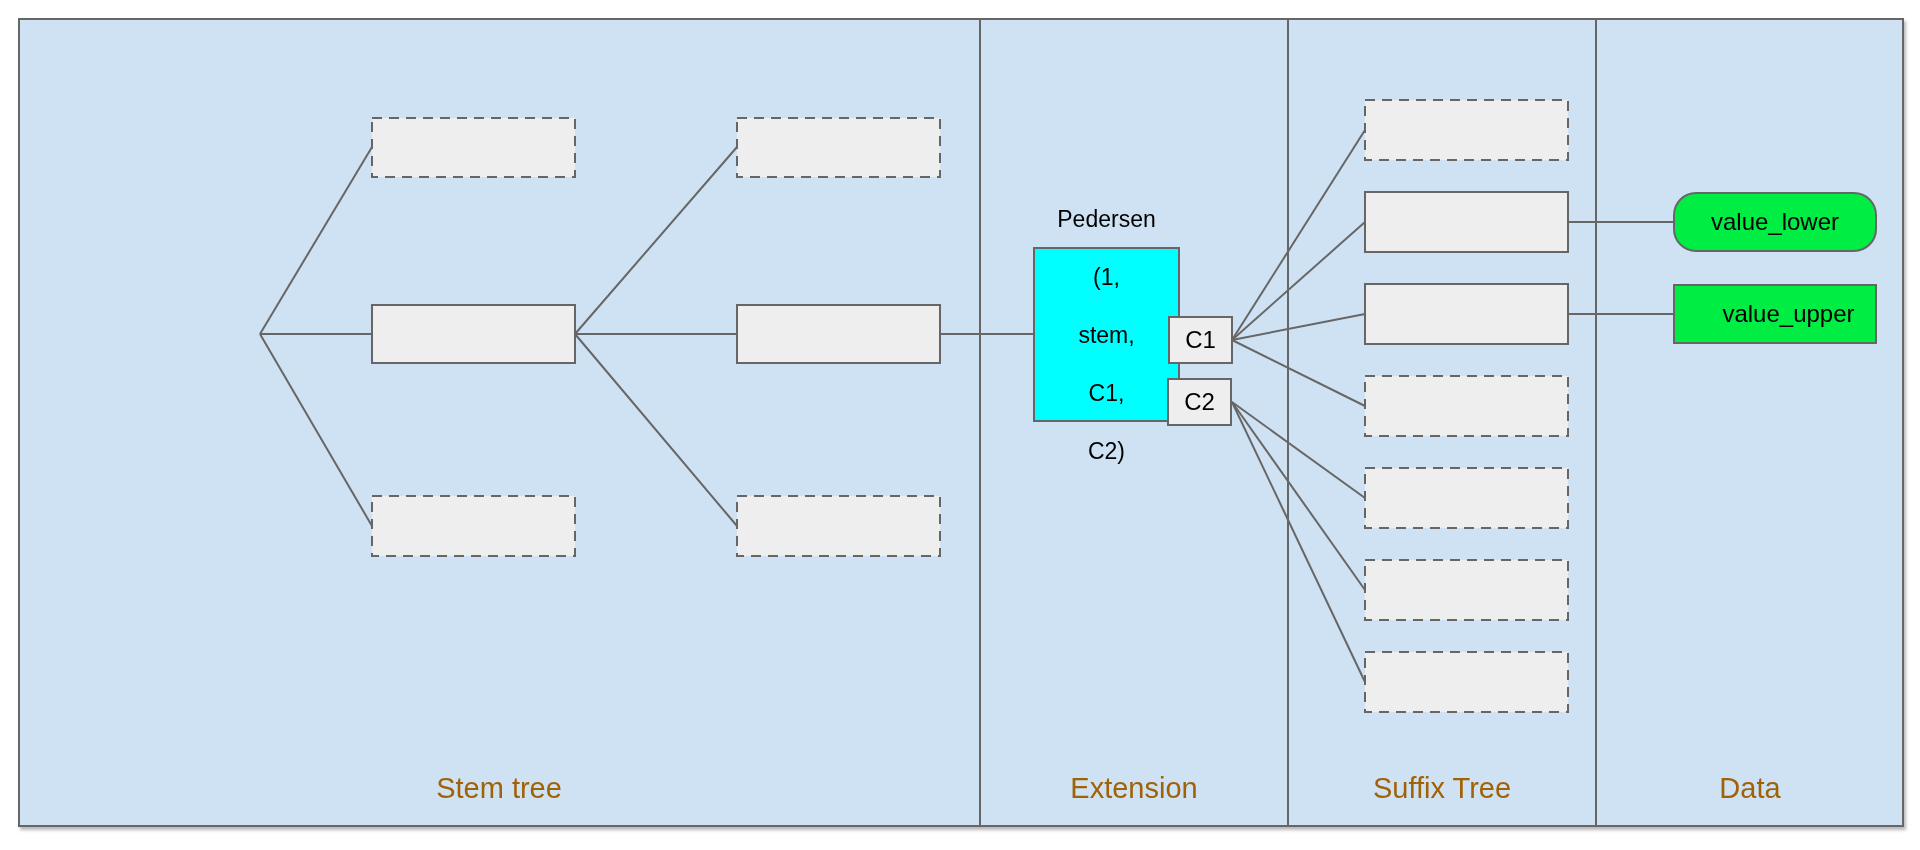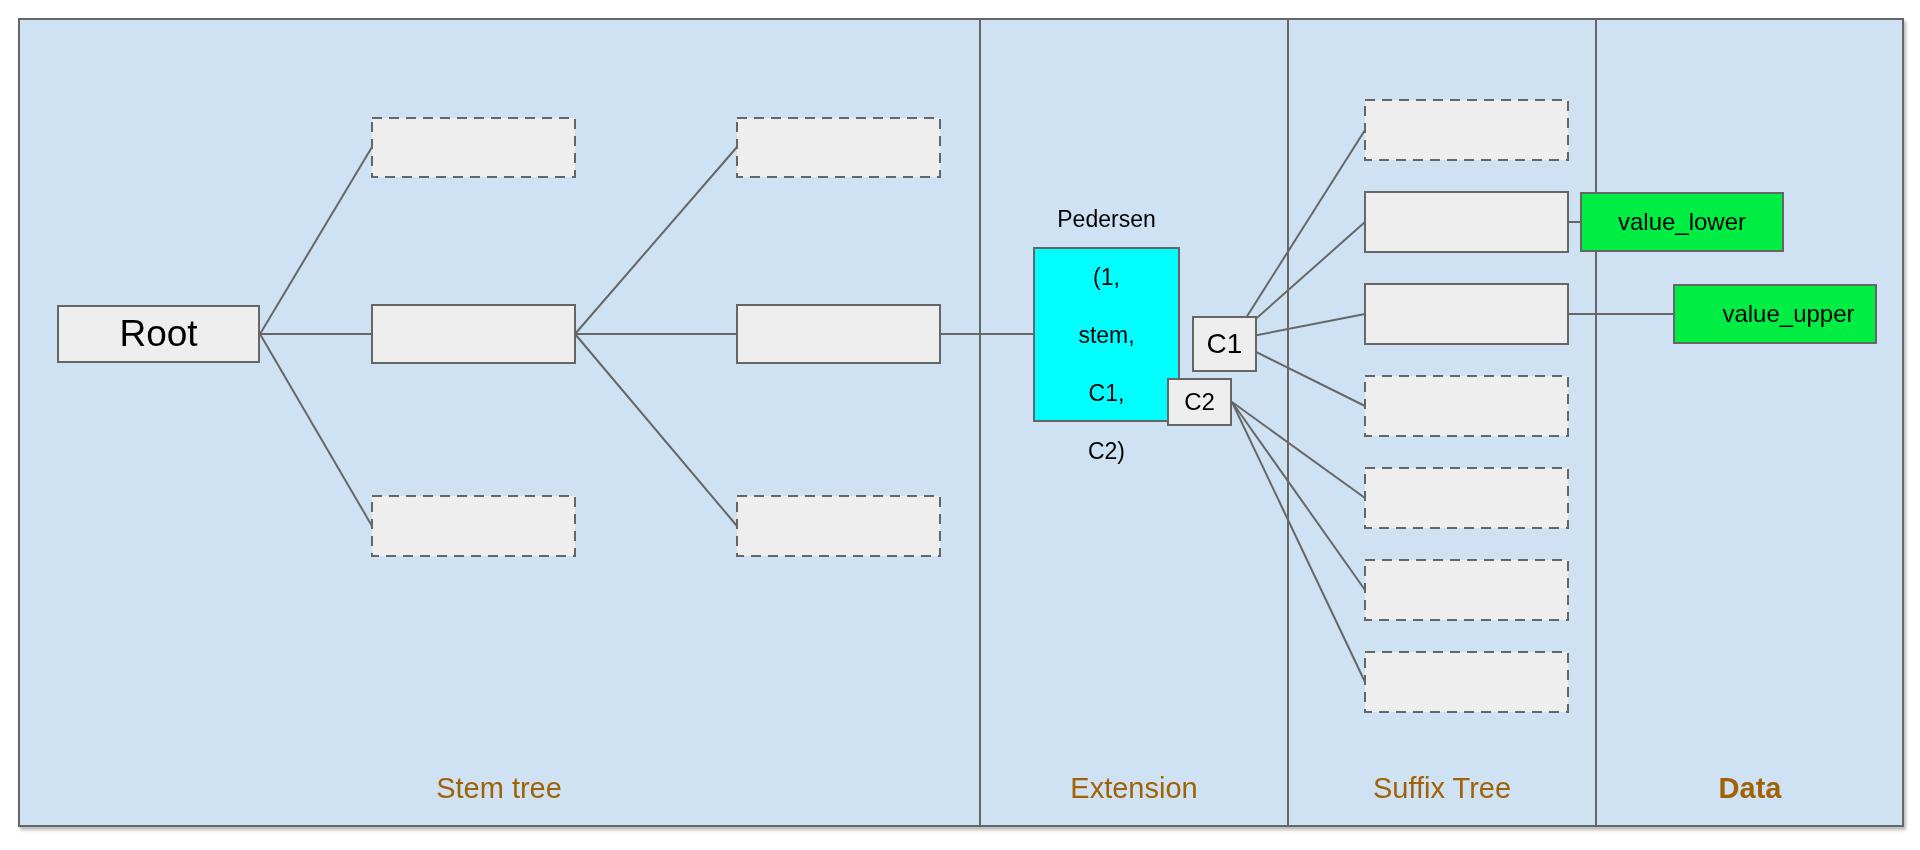--- a/index.html
+++ b/index.html
@@ -27,39 +27,39 @@
     border: 2px solid #666666;
     display: flex;
     align-items: center;
     justify-content: center;
     text-align: center;
     color: #000;
   }
   .node.root     { left: 57px;   top: 305px; width: 203px; height: 58px;  font-size: 37px; }
   .node.pedersen { left: 1033px; top: 247px; width: 147px; height: 175px; background: #00ffff;
                    font-size: 23px; line-height: 28px; flex-direction: column; gap: 30px; }
-  .node.port-c1  { left: 1192px; top: 316px; width: 65px;  height: 56px;  font-size: 28px; }
+  .node.port-c1  { left: 1168px; top: 316px; width: 65px;  height: 48px;  font-size: 24px; }
   .node.port-c2  { left: 1167px; top: 378px; width: 65px;  height: 48px;  font-size: 24px; }
   .node.value    { width: 204px; height: 60px; background: #00ee44; font-size: 24px; }
-  .node.value-lower { left: 1580px; top: 192px; }
+  .node.value-lower { left: 1673px; top: 192px; border-radius: 23px; }
   .node.value-upper { left: 1673px; top: 284px; padding-left: 27px; }
   .lane-label {
     position: absolute;
     top: 769px;
     width: 300px;
     height: 38px;
     font-size: 29px;
     line-height: 38px;
     text-align: center;
     color: #a16207;
   }
   .lane-label.stem      { left: 349px;  }
   .lane-label.extension { left: 984px;  }
   .lane-label.suffix    { left: 1292px; }
-  .lane-label.data      { left: 1600px; font-weight: bold; }
+  .lane-label.data      { left: 1600px; }
   svg .edge    { stroke: #666666; stroke-width: 2; }
   svg .divider { stroke: #666666; stroke-width: 2; }
   svg .ph      { fill: #eeeeee; stroke: #666666; stroke-width: 2; }
   svg .ph.dashed { stroke-dasharray: 10 7; }
 </style>
 </head>
 <body>
 
 <div class="stage">
 
@@ -100,23 +100,20 @@
 
     <rect class="ph dashed" x="1365" y="100" width="203" height="60"></rect>
     <rect class="ph" x="1365" y="192" width="203" height="60"></rect>
     <rect class="ph" x="1365" y="284" width="203" height="60"></rect>
     <rect class="ph dashed" x="1365" y="376" width="203" height="60"></rect>
     <rect class="ph dashed" x="1365" y="468" width="203" height="60"></rect>
     <rect class="ph dashed" x="1365" y="560" width="203" height="60"></rect>
     <rect class="ph dashed" x="1365" y="652" width="203" height="60"></rect>
   </svg>
 
-  <div class="node root">
-    <span>Root</span>
-  </div>
 
   <div class="node pedersen">
     <span>Pedersen</span>
     <span>(1,</span>
     <span>stem,</span>
     <span>C1,</span>
     <span>C2)</span>
   </div>
 
   <div class="node port-c1">

